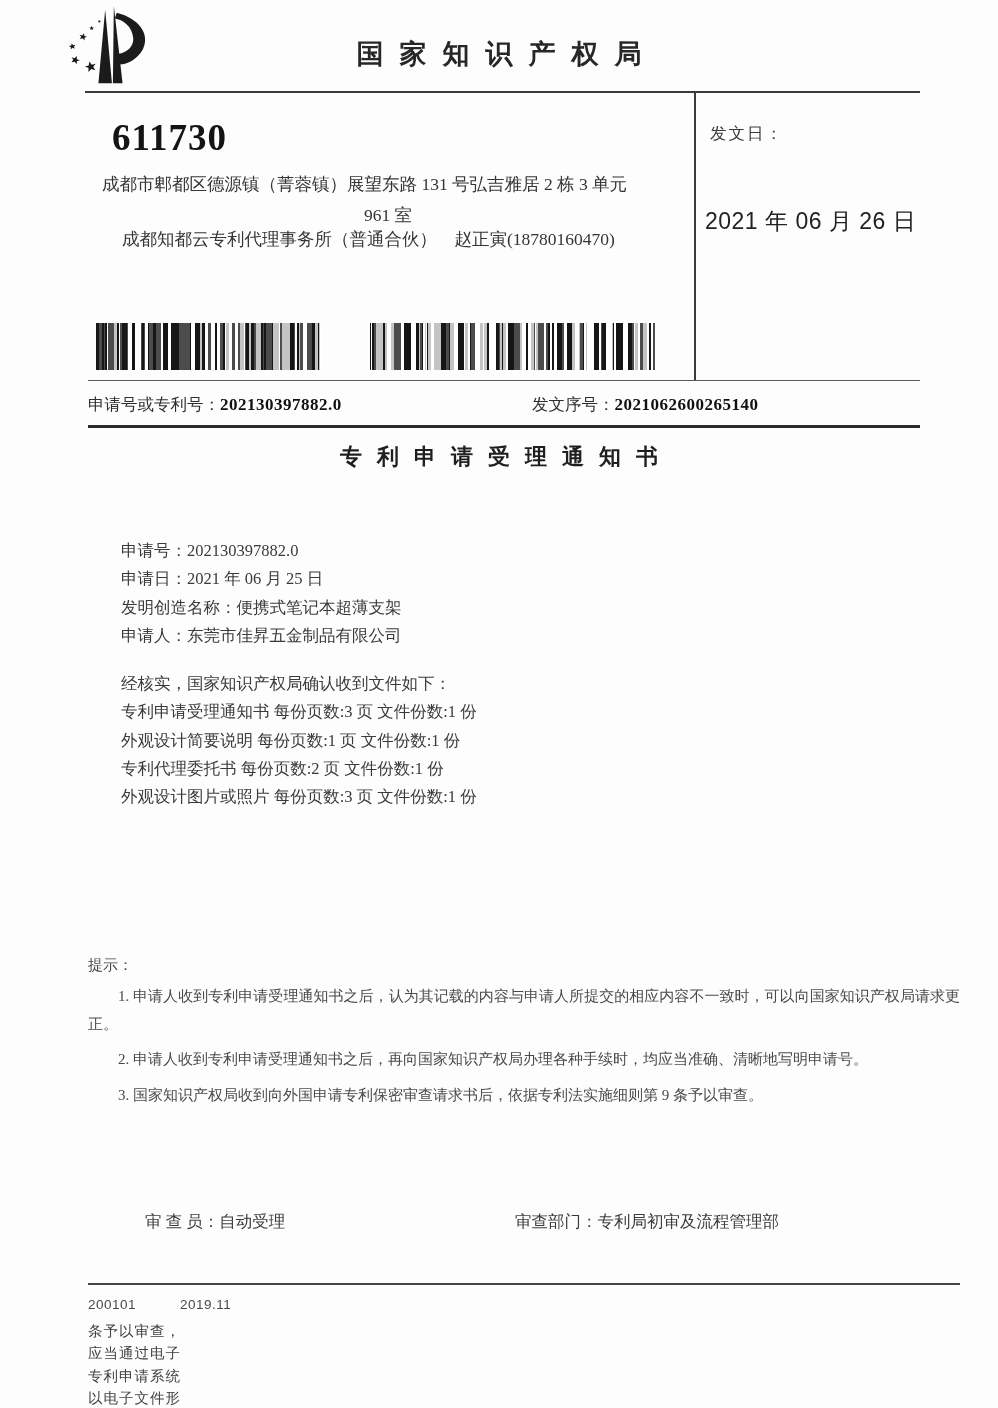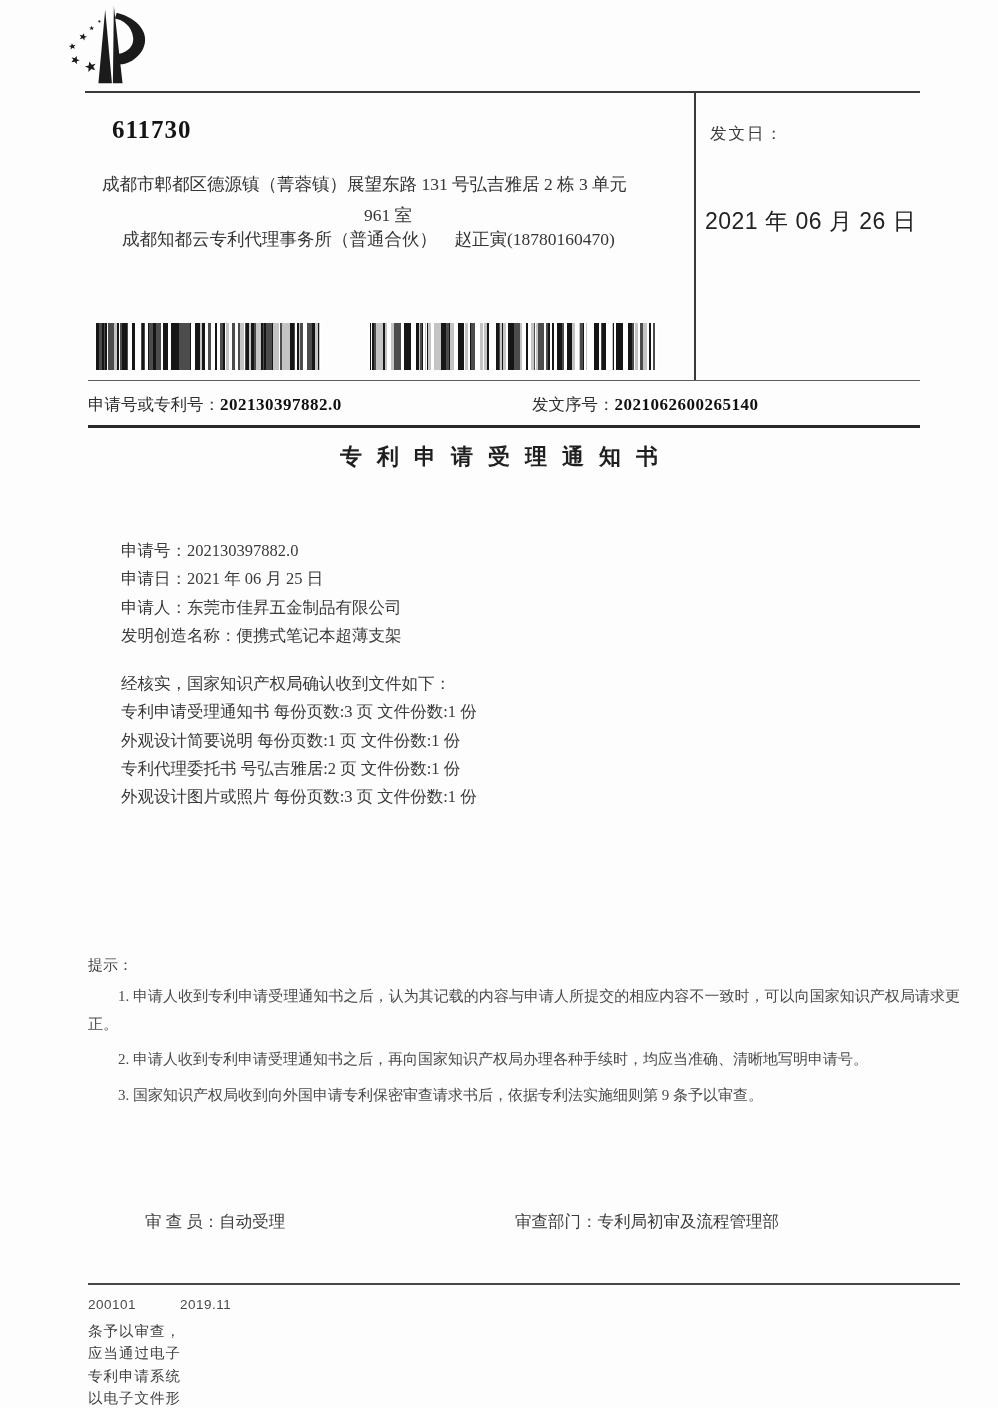--- a/index.html
+++ b/index.html
@@ -16,21 +16,21 @@
     position:absolute; left:0; right:0; top:36px; text-align:center;
     font-size:27px; font-weight:600; letter-spacing:16px; text-indent:16px; color:#272727;
   }
   .rule { position:absolute; background:#3a3a3a; }
   .top-rule      { left:85px;  top:91px;  width:835px; height:1.5px; }
   .divider-v     { left:694px; top:92px;  width:1.5px; height:289px; }
   .box-bottom    { left:88px;  top:380px; width:832px; height:1.2px; background:#5a5a5a; }
   .thick-rule    { left:88px;  top:425px; width:832px; height:2.6px; background:#2a2a2a; }
   .footer-rule   { left:88px;  top:1283px;width:872px; height:1.5px; background:#474747; }
   
-  .postal  { position:absolute; left:112px; top:116px; font-size:25px; font-weight:bold; color:#141414; letter-spacing:1px; }
+  .postal  { position:absolute; left:112px; top:116px; font-size:37px; font-weight:bold; color:#141414; letter-spacing:1px; }
   .addr1   { position:absolute; left:102px; top:172px; font-size:17.5px; color:#353535; }
   .addr2   { position:absolute; left:88px;  top:203px; width:600px; text-align:center; font-size:17.5px; color:#353535; }
   .agent   { position:absolute; left:122px; top:227px; font-size:17.5px; color:#353535; }
   
   .dispatch-label { position:absolute; left:710px; top:123px; font-size:16.5px; color:#3a3a3a; letter-spacing:2px; }
   .dispatch-date  {
     position:absolute; left:705px; top:206px; font-size:23px; color:#222;
     font-family:"Liberation Sans","DejaVu Sans",sans-serif; font-weight:500; letter-spacing:0.5px;
   }
   
@@ -85,20 +85,21 @@
     <path d="M49,0 L58,80 L48,80 Z" fill="#1b1b1b"></path>
     <path d="M52,7 C75,13 87,29 79,45 C72,57 60,62 51,60 L50,50 C61,50 70,43 69,33 C68,21 58,14 50,13 Z" fill="#1b1b1b"></path>
     <use href="#st" transform="translate(25,63) scale(1.15) rotate(-15)"></use>
     <use href="#st" transform="translate(9,56) scale(0.9) rotate(20)"></use>
     <use href="#st" transform="translate(6,42) scale(0.7) rotate(-10)"></use>
     <use href="#st" transform="translate(17,32) scale(0.8) rotate(15)"></use>
     <use href="#st" transform="translate(26,23) scale(0.5) rotate(0)"></use>
     <use href="#st" transform="translate(34,16) scale(0.35) rotate(25)"></use>
   </svg>
 
+  <div class="agency-title">国家知识产权局</div>
 
   <div class="rule top-rule"></div>
   <div class="rule divider-v"></div>
   <div class="rule box-bottom"></div>
 
   <div class="postal">611730</div>
   <div class="addr1">成都市郫都区德源镇（菁蓉镇）展望东路 131 号弘吉雅居 2 栋 3 单元</div>
   <div class="addr2">961 室</div>
   <div class="agent">成都知都云专利代理事务所（普通合伙）　赵正寅(18780160470)</div>
 
@@ -350,29 +351,29 @@
   </div>
 
   <div class="rule thick-rule"></div>
 
   <h1 class="notice-title">专利申请受理通知书</h1>
 
 
   <div class="fields">
     <div>申请号：202130397882.0</div>
     <div>申请日：2021 年 06 月 25 日</div>
+    <div>发明创造名称：便携式笔记本超薄支架</div>
     <div>申请人：东莞市佳昇五金制品有限公司</div>
-    <div>发明创造名称：便携式笔记本超薄支架</div>
   </div>
 
   <div class="received">
     <div>经核实，国家知识产权局确认收到文件如下：</div>
     <div>专利申请受理通知书 每份页数:3 页  文件份数:1 份</div>
     <div>外观设计简要说明 每份页数:1 页  文件份数:1 份</div>
-    <div>专利代理委托书 号弘吉雅居:2 页  文件份数:1 份</div>
+    <div>专利代理委托书 每份页数:2 页  文件份数:1 份</div>
     <div>外观设计图片或照片 每份页数:3 页  文件份数:1 份</div>
   </div>
 
   <div class="tips">
     <div class="tip-label">提示：</div>
     <p>1. 申请人收到专利申请受理通知书之后，认为其记载的内容与申请人所提交的相应内容不一致时，可以向国家知识产权局请求更正。</p>
     <p>2. 申请人收到专利申请受理通知书之后，再向国家知识产权局办理各种手续时，均应当准确、清晰地写明申请号。</p>
     <p>3. 国家知识产权局收到向外国申请专利保密审查请求书后，依据专利法实施细则第 9 条予以审查。</p>
   </div>
 

